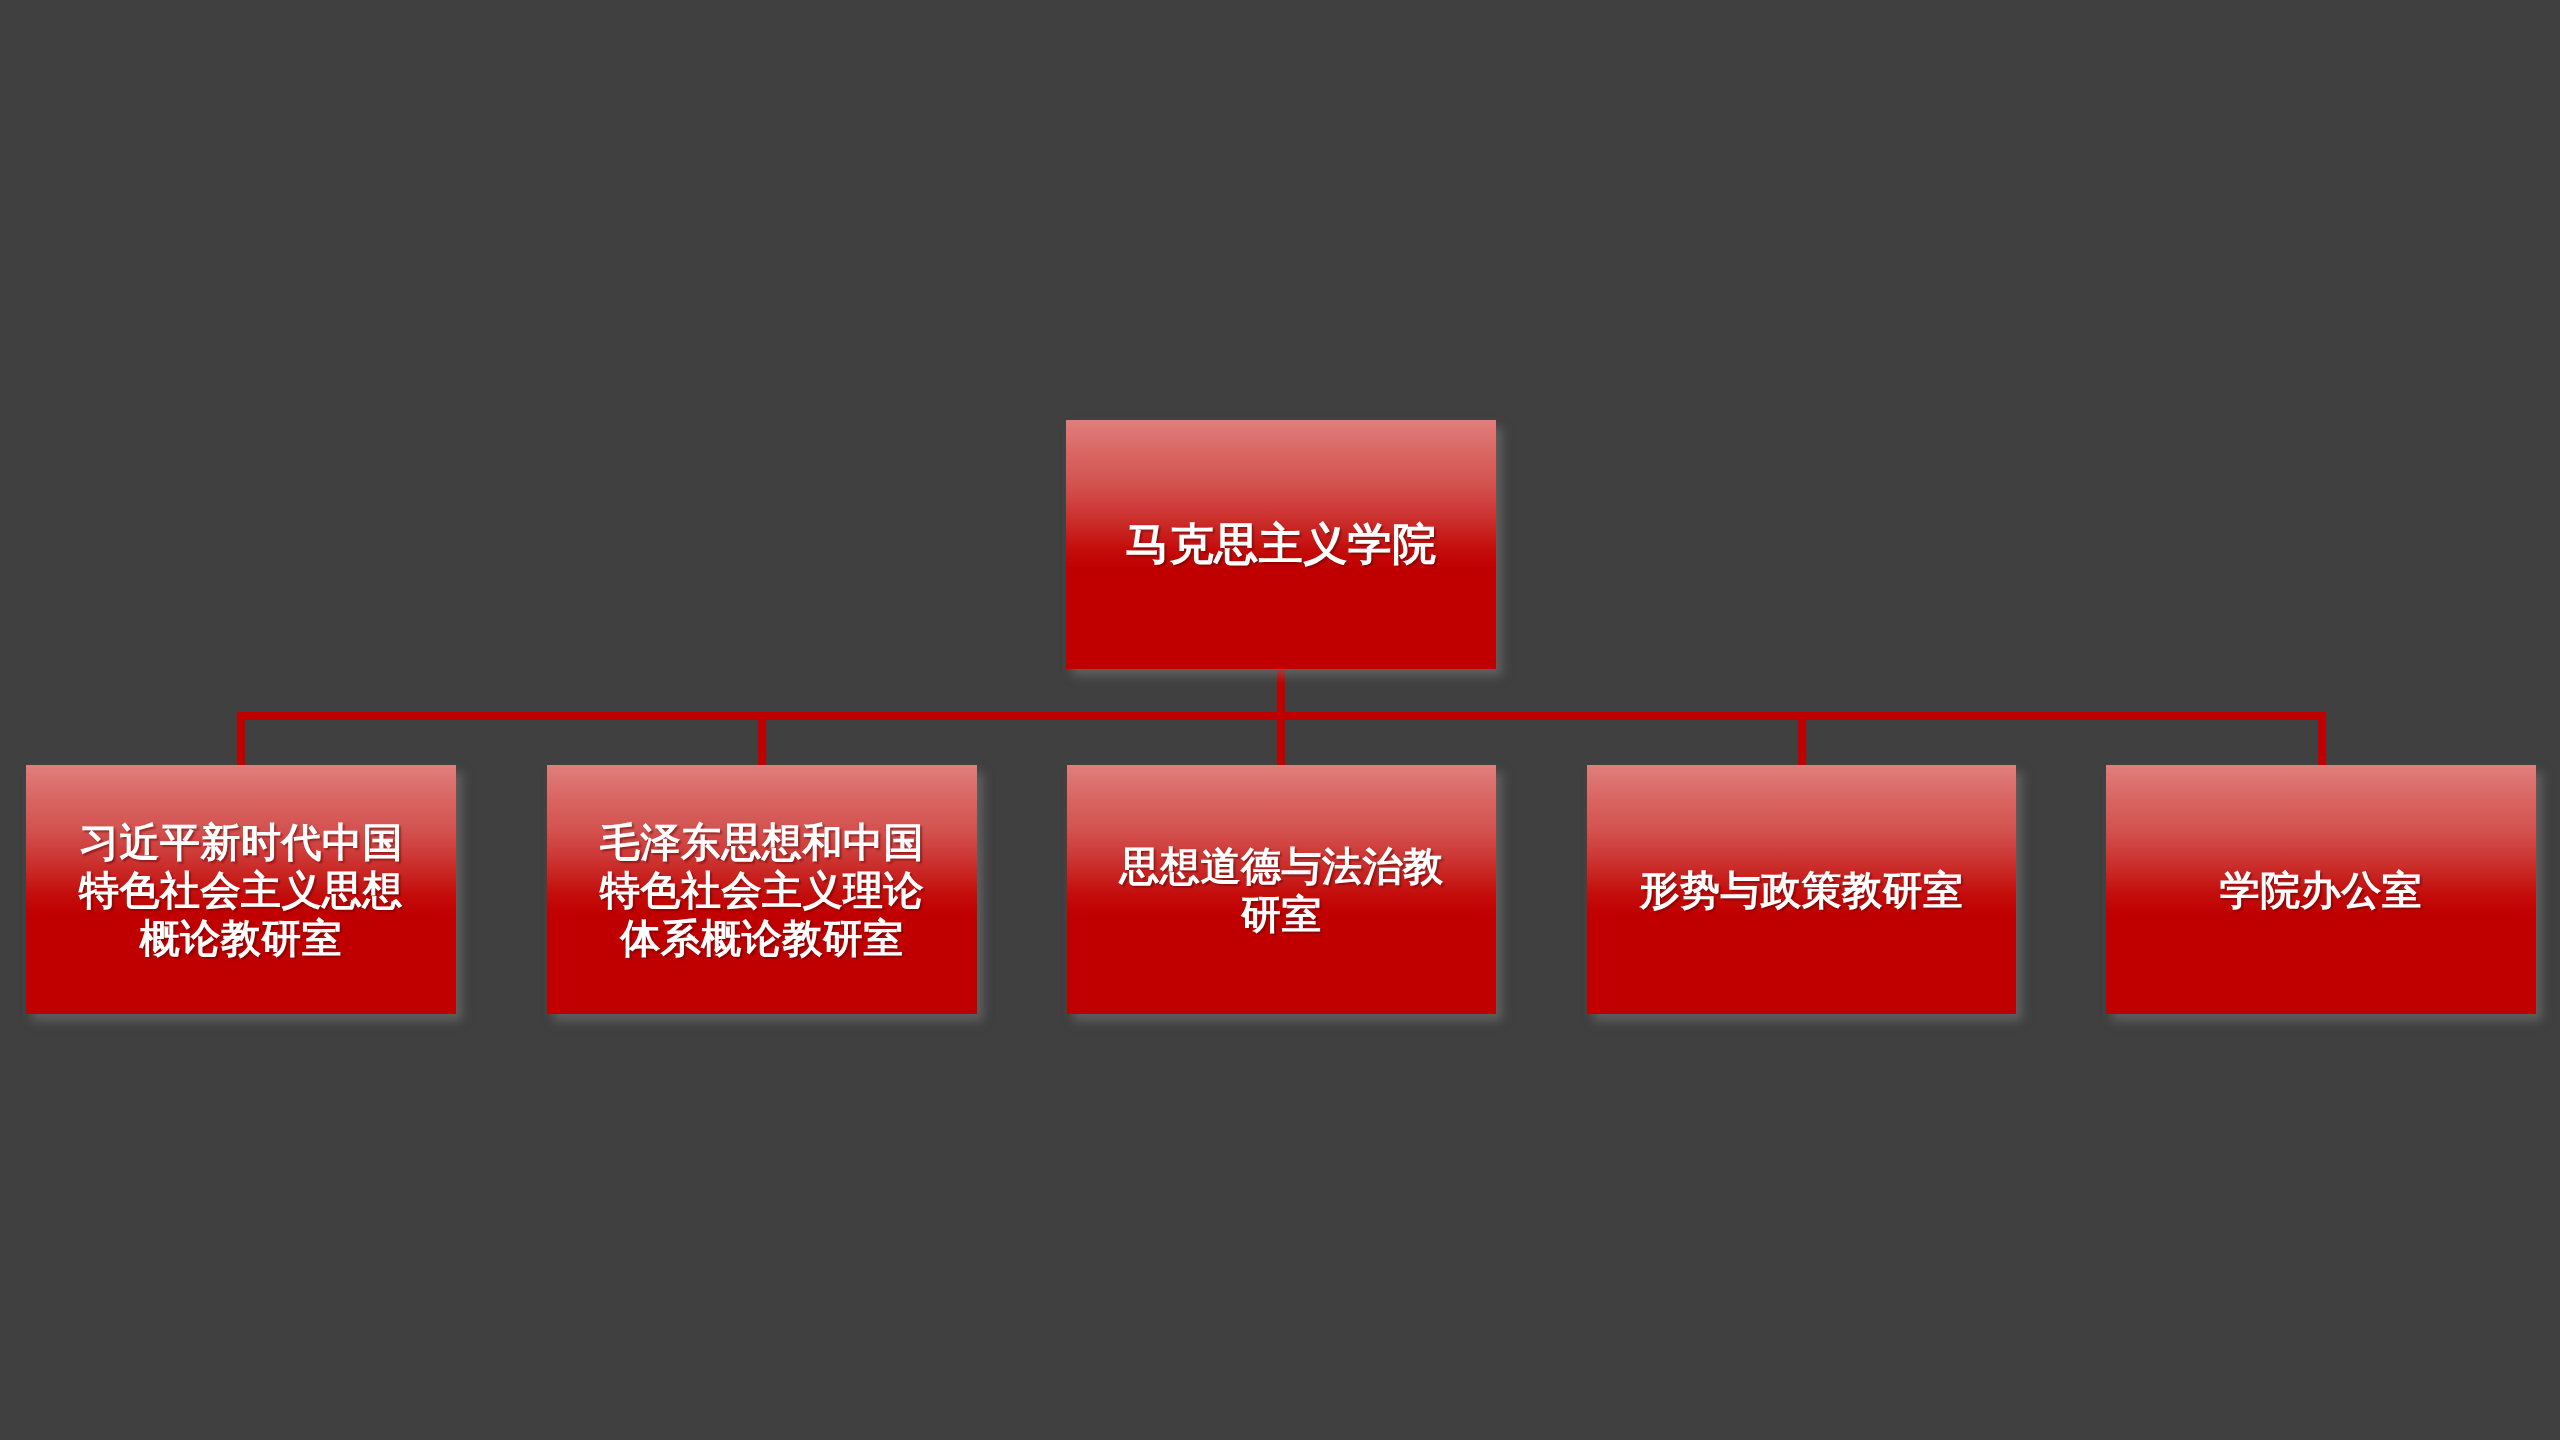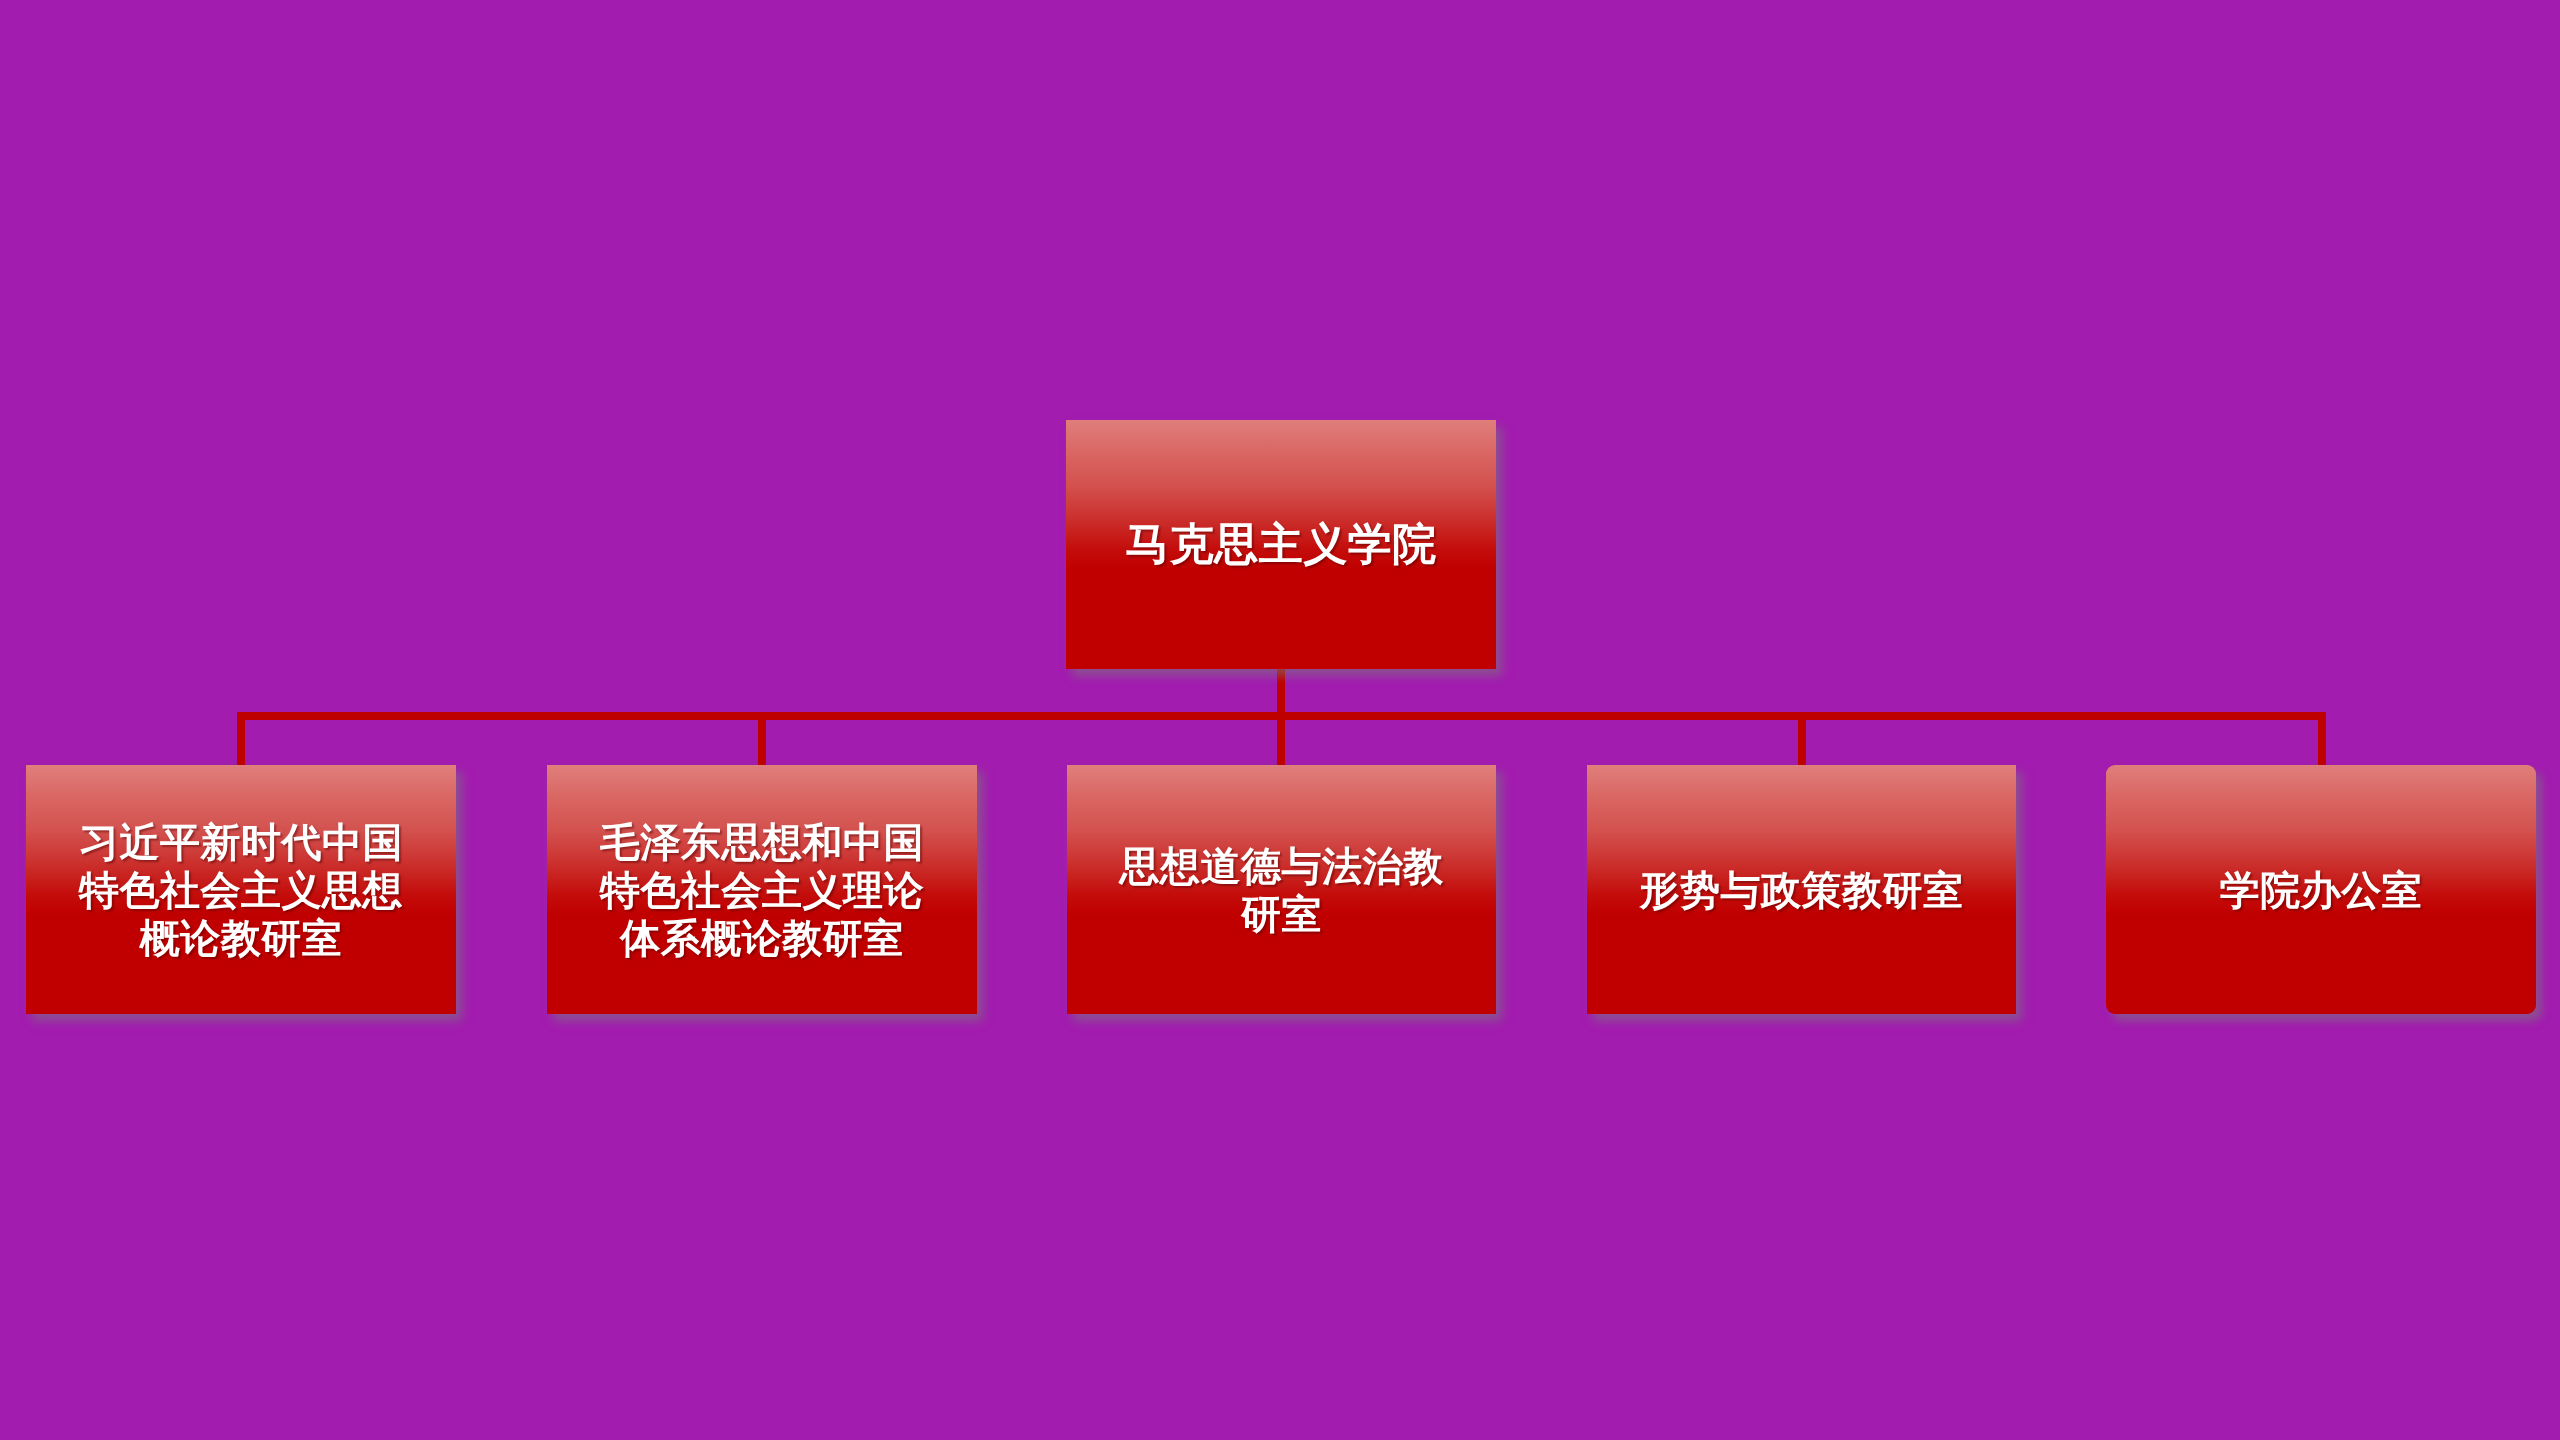--- a/index.html
+++ b/index.html
@@ -12,21 +12,21 @@
     width: 2560px;
     height: 1440px;
     font-family: "Liberation Sans", "DejaVu Sans", sans-serif;
     overflow: hidden;
   }
 
   #chart-canvas {
     position: relative;
     width: 2560px;
     height: 1440px;
-    background: #a21caf;
+    background: #404040;
   }
 
   
   .connector {
     position: absolute;
     background: #bf0000;
     z-index: 1;
   }
   .connector-h {
     height: 8px;
@@ -96,21 +96,21 @@
     height: 249px;
   }
   .node-child .node-label {
     font-size: 40px;
   }
 
   #node-child-0 { left: 26px;   width: 430px; }
   #node-child-1 { left: 547px;  width: 430px; }
   #node-child-2 { left: 1067px; width: 429px; }
   #node-child-3 { left: 1587px; width: 429px; }
-  #node-child-4 { left: 2106px; width: 430px; border-radius: 9px; }
+  #node-child-4 { left: 2106px; width: 430px; }
 
   
   #bus-horizontal { left: 237px; top: 712px; width: 2089px; }
 
   #drop-root     { left: 1277px; top: 668px;  height: 97px; }
   #drop-child-0  { left: 237px;  top: 712px;  height: 53px; }
   #drop-child-1  { left: 758px;  top: 712px;  height: 53px; }
   #drop-child-3  { left: 1798px; top: 712px;  height: 53px; }
   #drop-child-4  { left: 2318px; top: 712px;  height: 53px; }
 </style>

